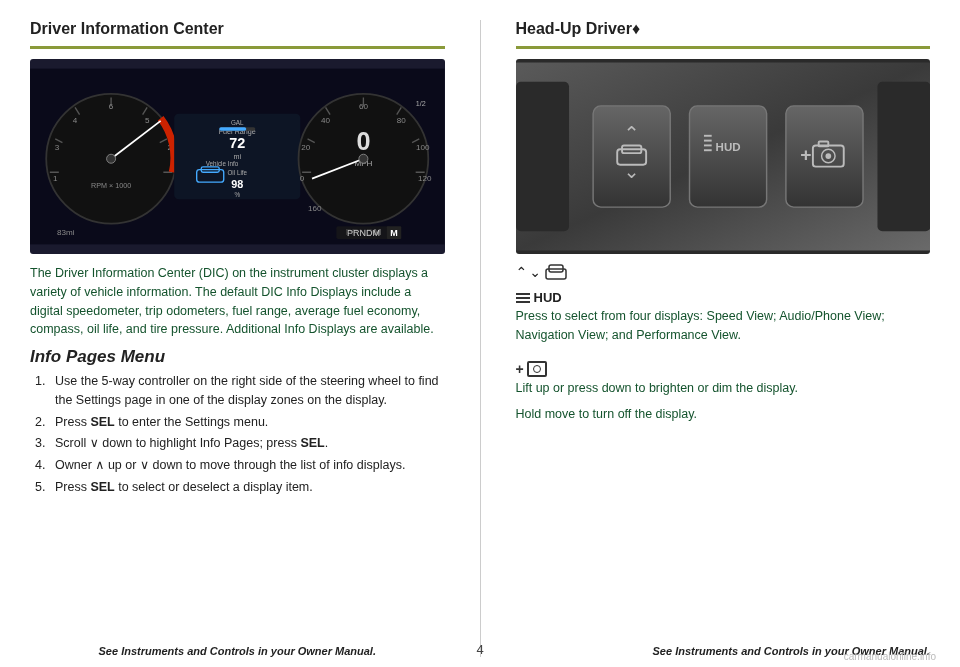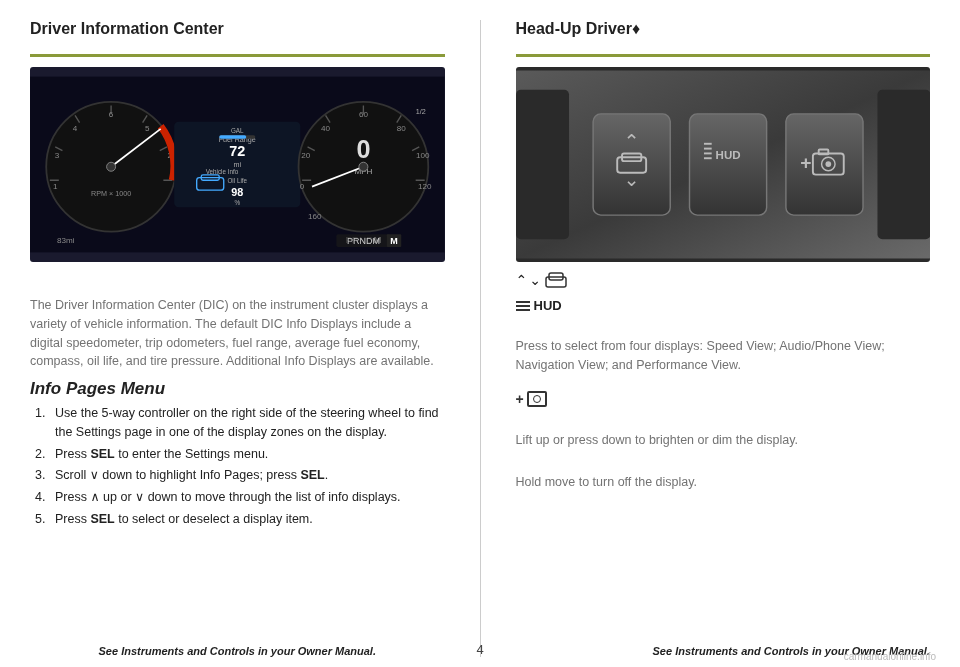--- a/index.html
+++ b/index.html
@@ -26,43 +26,42 @@
       flex: 1;
       display: flex;
       flex-direction: column;
     }
 
     .section-title {
       font-size: 16px;
       font-weight: bold;
       color: #222;
       border-bottom: 3px solid #8a9a3a;
-      padding-bottom: 16px;
+      padding-bottom: 8px;
       margin-bottom: 10px;
     }
 
     .dashboard-image {
       width: 100%;
       height: 195px;
       background: #1a1a2e;
       border-radius: 3px;
       overflow: hidden;
       position: relative;
       margin-bottom: 10px;
       display: flex;
       align-items: center;
       justify-content: center;
     }
 
     .body-text {
       font-size: 12.5px;
       line-height: 1.5;
-      color: #737373;
+      color: #14532d;
       margin-bottom: 8px;
-      margin-top: 24px;
     }
 
     .subsection-title {
       font-size: 17px;
       font-weight: bold;
       font-style: italic;
       margin-bottom: 5px;
       color: #222;
     }
 
@@ -299,21 +298,21 @@
         <li>
           <span class="list-num">2.</span>
           <span>Press <span class="sel-bold">SEL</span> to enter the Settings menu.</span>
         </li>
         <li>
           <span class="list-num">3.</span>
           <span>Scroll ∨ down to highlight Info Pages; press <span class="sel-bold">SEL</span>.</span>
         </li>
         <li>
           <span class="list-num">4.</span>
-          <span>Press ∧ up or ∨ down to move through the list of info displays.</span>
+          <span>Owner ∧ up or ∨ down to move through the list of info displays.</span>
         </li>
         <li>
           <span class="list-num">5.</span>
           <span>Press <span class="sel-bold">SEL</span> to select or deselect a display item.</span>
         </li>
       </ol>
     </div>
 
     <p class="footer-note">See Instruments and Controls in your Owner Manual.</p>
   </div>

